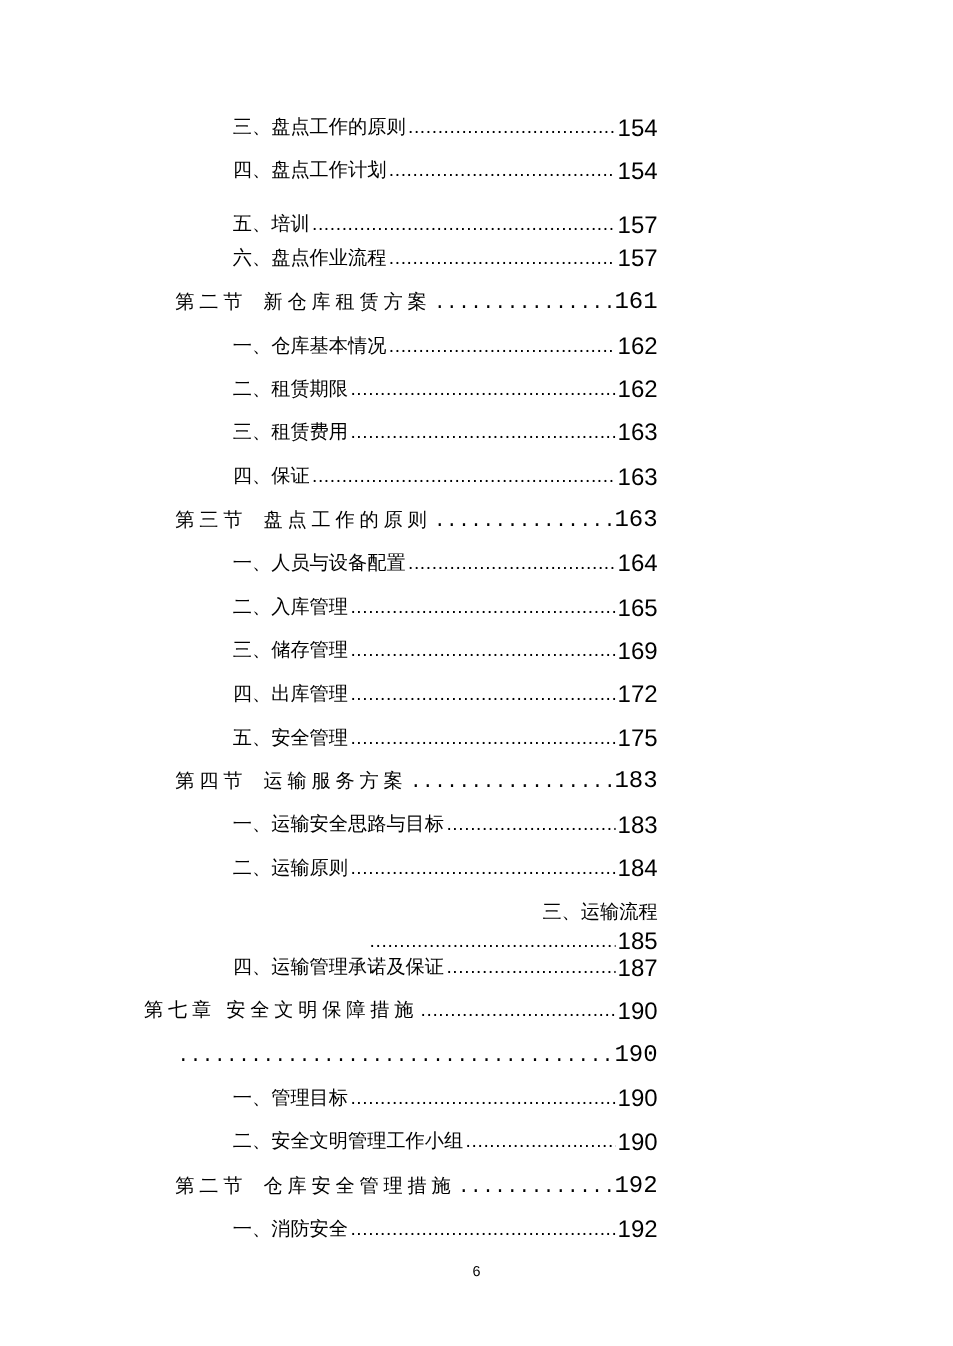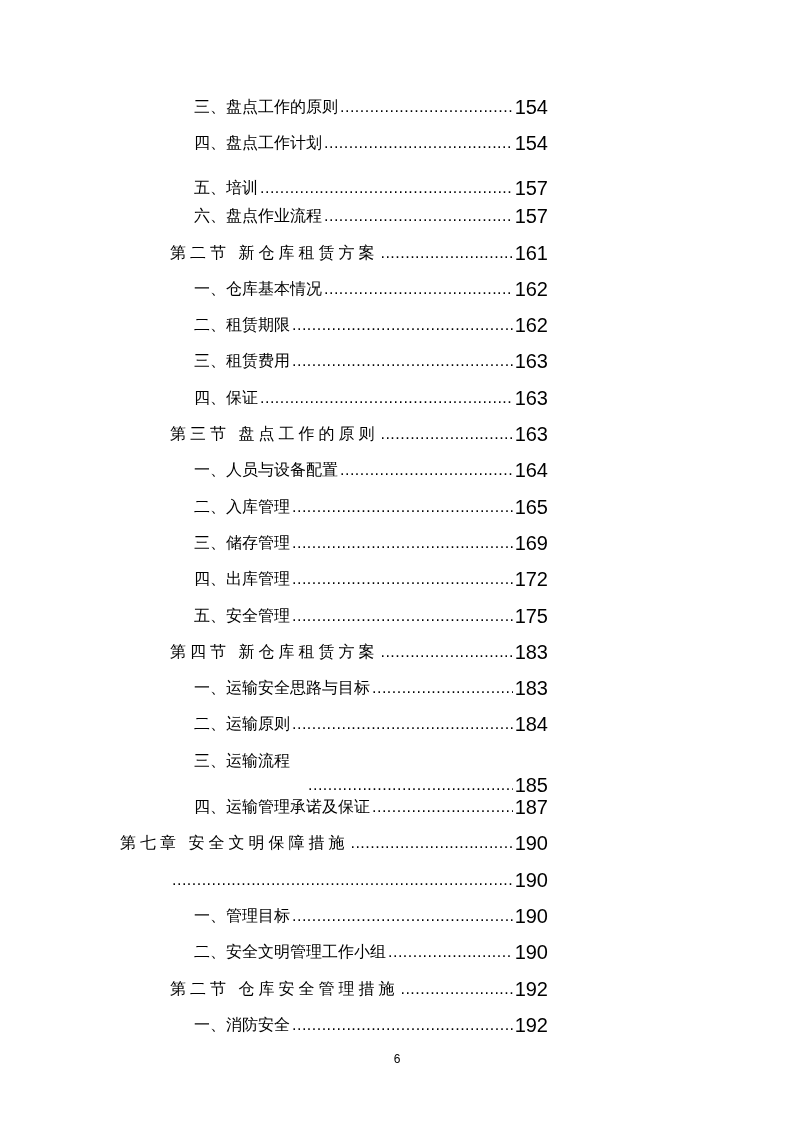--- a/index.html
+++ b/index.html
@@ -8,24 +8,24 @@
   .toc { position: absolute; left: 0; top: 0; width: 794px; }
   .row { position: absolute; left: 0; width: 668px; height: 24px; }
   .entry { position: absolute; right: 120px; display: flex; align-items: flex-end; height: 24px; }
   .label { white-space: nowrap; font-size: 16px; line-height: 24px; }
   .label.spaced { letter-spacing: 4px; }
   .dots { flex: 1; overflow: hidden; white-space: nowrap; font-size: 16px; line-height: 20px;
           height: 20px; margin: 0 2px 2px 2px; color: #000; letter-spacing: 0.5px; }
   .dots::before { content: "................................................................................................................................................................................................................"; }
   .page { font-size: 20px; line-height: 24px; white-space: nowrap; }
   .lvl-chapter .entry { left: 120px; }
-  .lvl-section .entry { left: 170px; }
+  .lvl-section .entry { left: 146px; font-family: Liberation Mono, monospace; }
   .lvl-item .entry { left: 194px; }
   .wrap { height: 48px; }
-  .wrap .entry { height: 48px; align-items: flex-start; flex-direction: column; }
+  .wrap .entry { height: 48px; align-items: flex-end; flex-direction: column; }
   .wrap .label { display: block; }
   .wrap .second { display: flex; width: 100%; align-items: flex-end; padding-left: 112px; box-sizing: border-box; }
   .footer-page { position: absolute; top: 1052px; left: 0; width: 794px; text-align: center; font-size: 12px; }
 </style>
 </head>
 <body>
 
 <div class="toc">
 
   <div class="row lvl-item" style="top:95px">
@@ -128,21 +128,21 @@
   </div>
   <div class="row lvl-item" style="top:604px">
     <div class="entry">
         <span class="label">五、安全管理</span>
         <span class="dots"></span>
         <span class="page">175</span>
       </div>
   </div>
   <div class="row lvl-section" style="top:640px">
     <div class="entry">
-        <span class="label spaced">第四节 新仓库租赁方案</span>
+        <span class="label spaced">第四节 运输服务方案</span>
         <span class="dots"></span>
         <span class="page">183</span>
       </div>
   </div>
   <div class="row lvl-item" style="top:676px">
     <div class="entry">
         <span class="label">一、运输安全思路与目标</span>
         <span class="dots"></span>
         <span class="page">183</span>
       </div>

